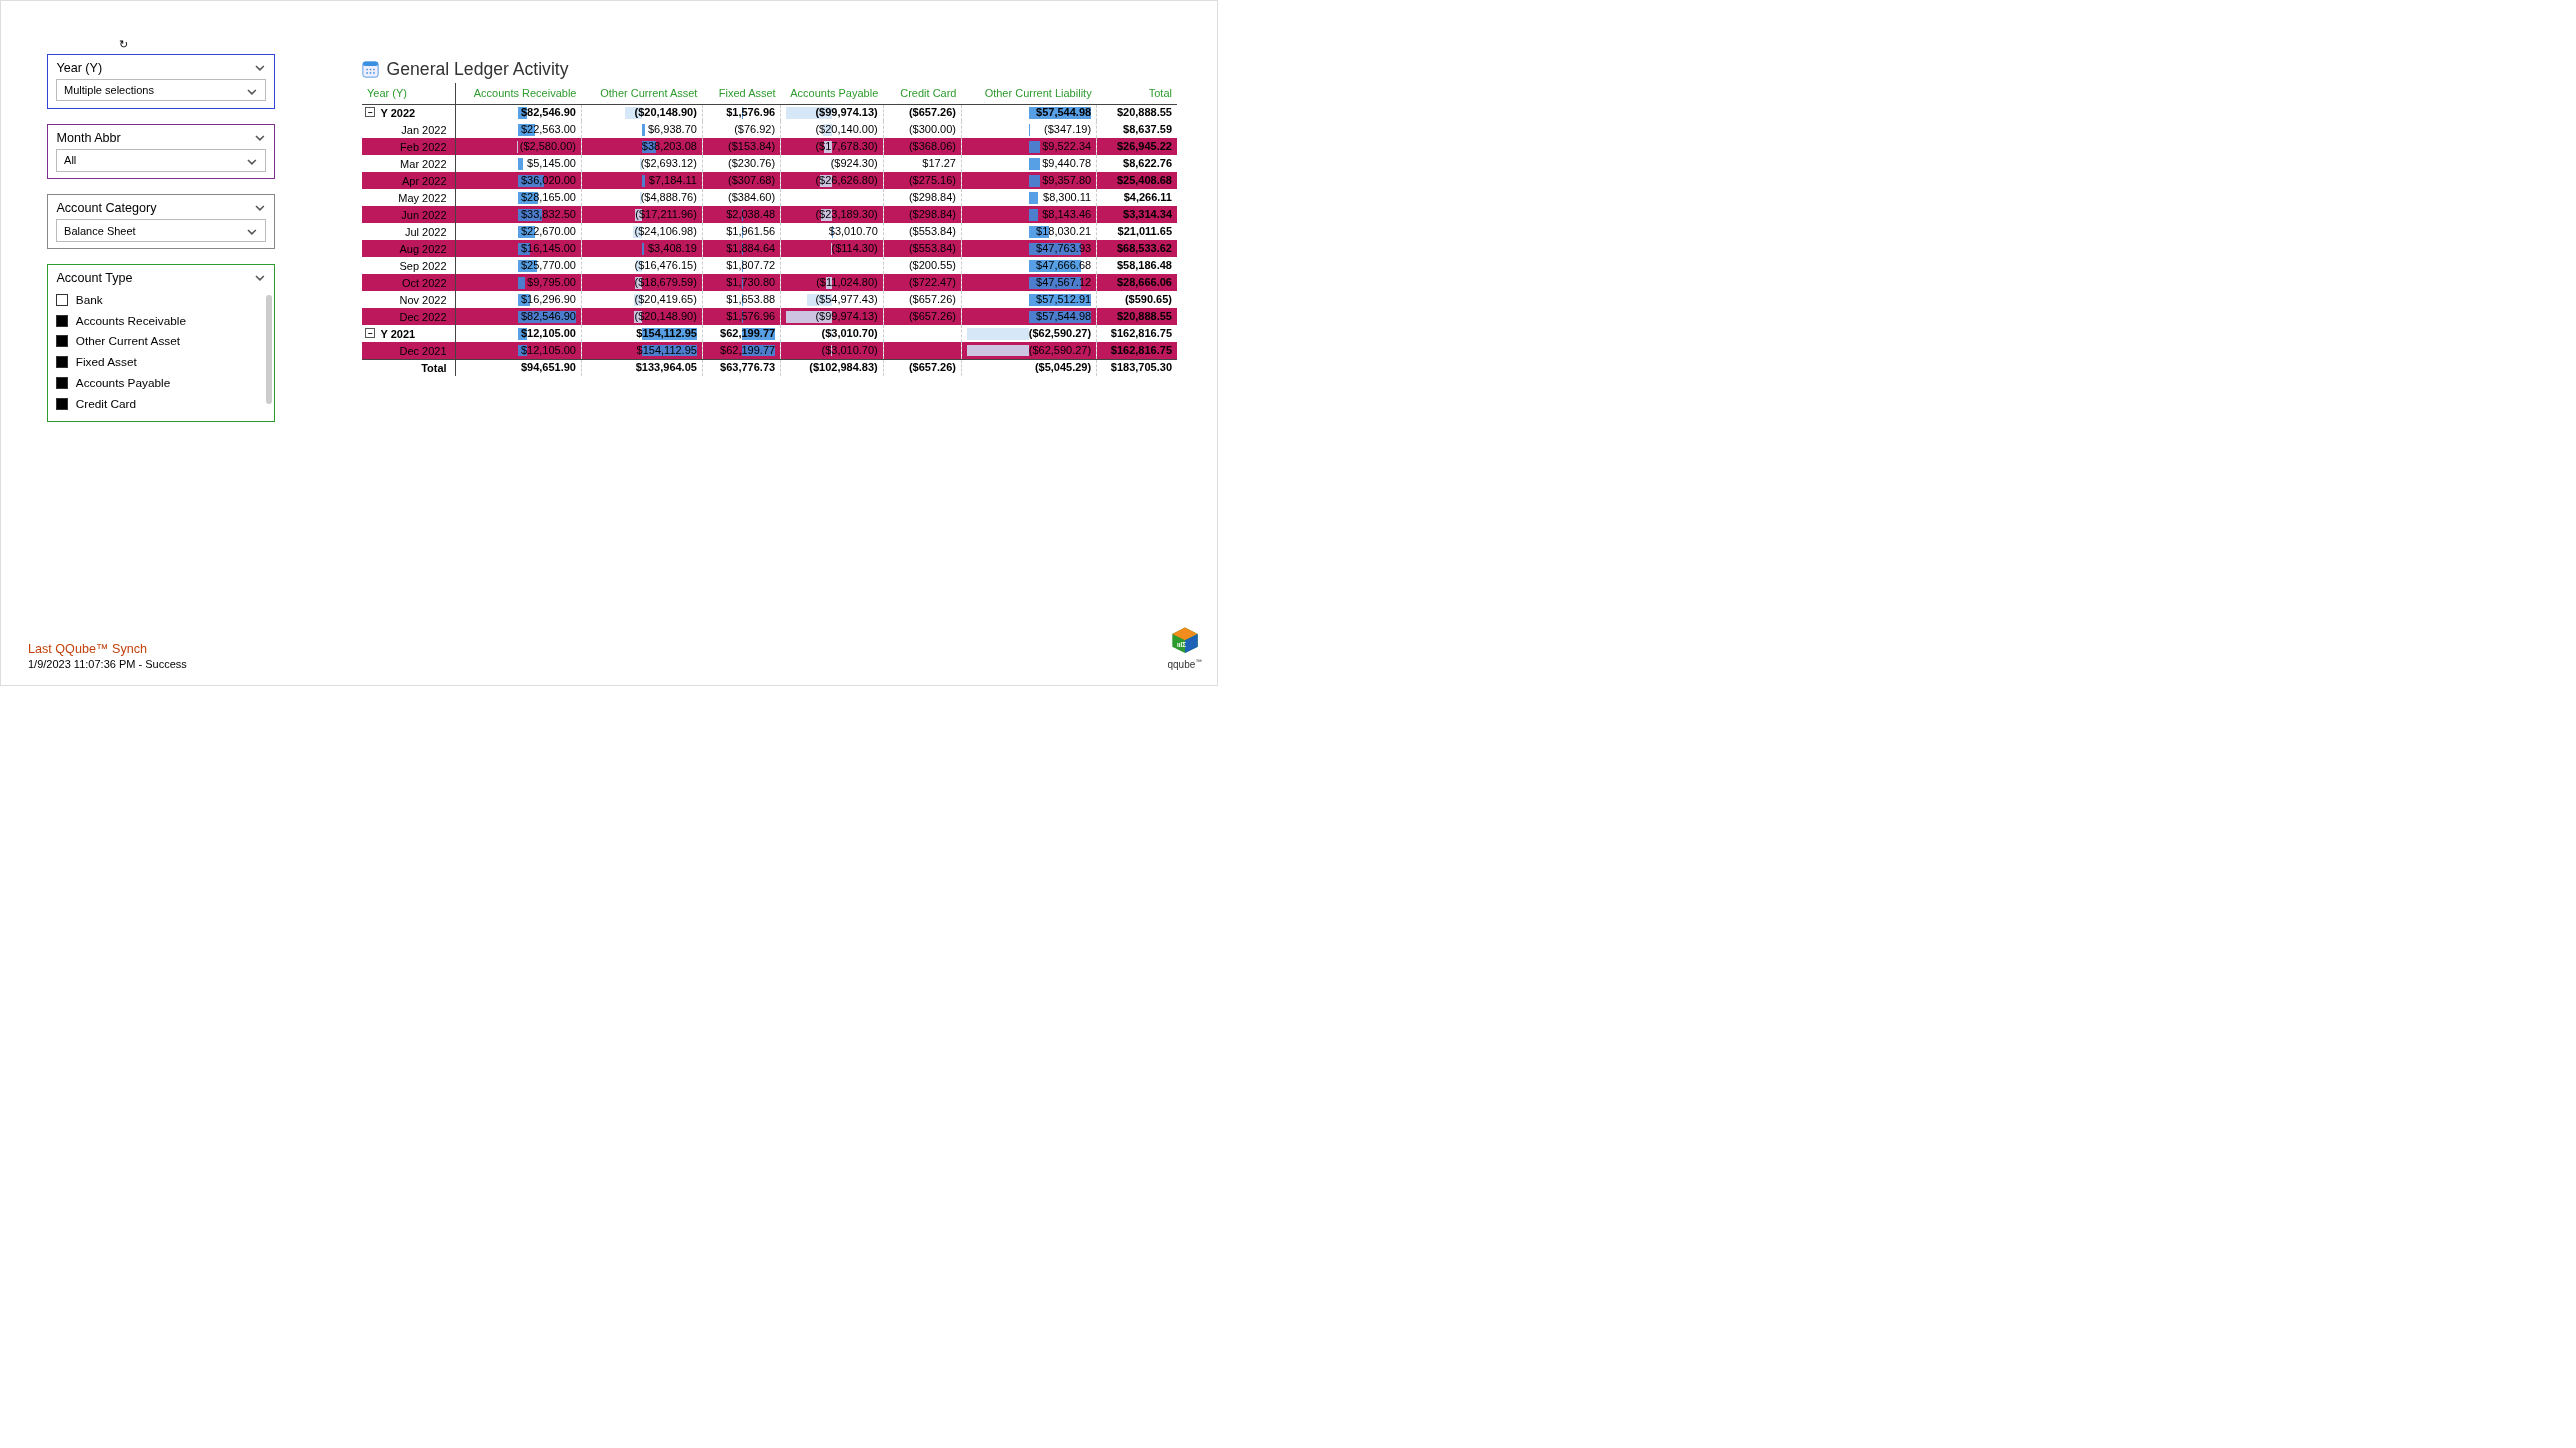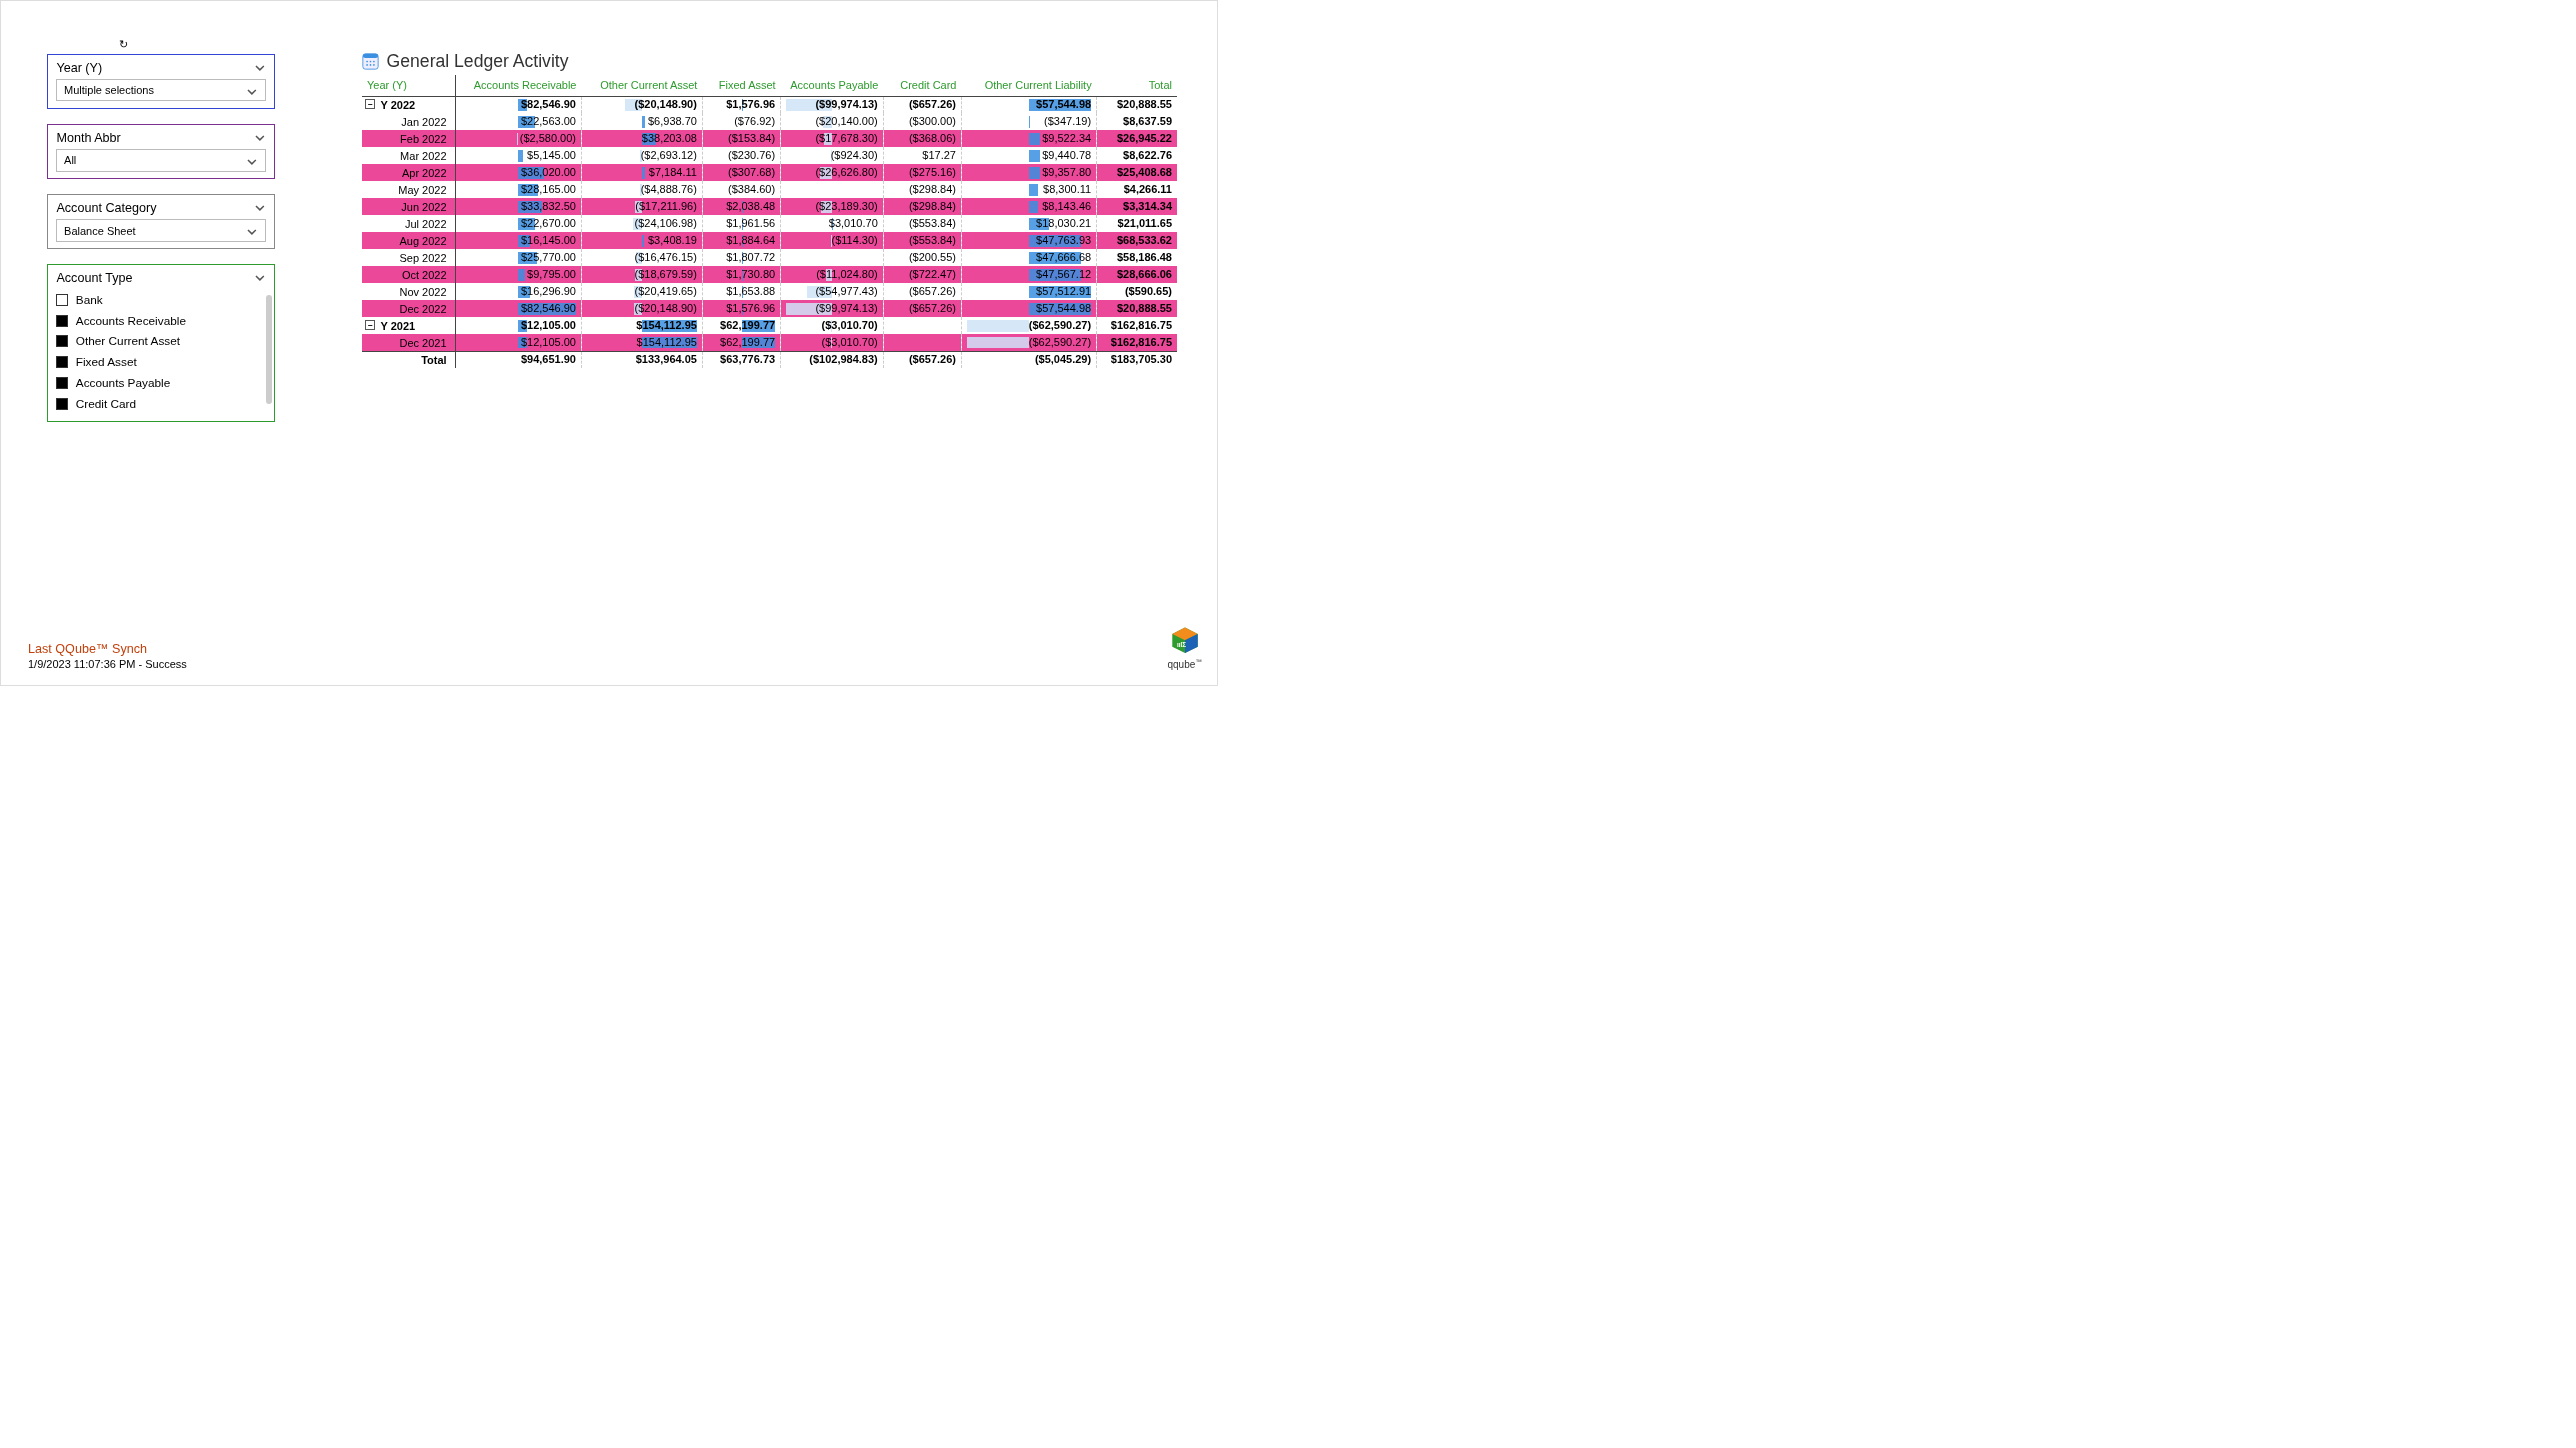--- a/index.html
+++ b/index.html
@@ -27,35 +27,35 @@
 .sync { position: absolute; left: 27px; bottom: 15px; font-size: 11px; }
 .sync-title { color: #c2410c; font-size: 12.6px; margin-bottom: 2.5px; }
 
 
 .logo { position: absolute; right: 15px; bottom: 15px; text-align: center; }
 .logo svg { width: 32px; height: 28.6px; }
 .logo-text { font-size: 10px; color: #333; margin-top: 0.8px; }
 .logo-text .tm { font-size: 6.7px; vertical-align: super; }
 
 
-.report { position: absolute; left: 361px; top: 50px; width: 815px; }
+.report { position: absolute; left: 361px; top: 58px; width: 815px; }
 .rpt-header { display: flex; align-items: center; gap: 7.6px; margin-bottom: 3.4px; }
 .rpt-icon { width: 17px; height: 17px; }
 .rpt-title { font-size: 17.6px; color: #333; }
 
 .matrix { border-collapse: collapse; width: 100%; font-size: 11px; }
 .matrix th { color: #2e9b2e; font-weight: 400; text-align: right; padding: 3.4px 5px 5px; border-bottom: 0.8px solid #444; }
 .matrix th.rowhdr { text-align: left; border-right: 0.8px solid #444; }
 .matrix td { text-align: right; padding: 1.7px 5px; height: 17px; position: relative; border-right: 0.8px dashed #ccc; }
 .matrix td:last-child { border-right: none; font-weight: 700; text-decoration: underline; }
 .matrix td.rowlabel { text-align: right; border-right: 0.8px solid #444; padding-right: 8.4px; }
 .matrix tr.sub td.rowlabel { font-weight: 400; }
 .matrix tr.lvl0 td { font-weight: 700; }
 .matrix tr.grand td { font-weight: 700; border-top: 0.8px solid #444; }
-.matrix tr.stripe td { background: #ec4899; }
+.matrix tr.stripe td { background: #be185d; }
 .matrix tr.lvl0 td.rowlabel { text-align: left; padding-left: 18.5px; position: relative; }
 .expander { position: absolute; left: 3.4px; top: 2.5px; width: 10px; height: 10px; border: 0.8px solid #555; font-size: 8.4px; line-height: 8.4px; text-align: center; background: #fff; }
 
 
 .cellwrap { position: relative; display: inline-block; width: 100%; height: 100%; }
 .bar { position: absolute; top: 0.8px; bottom: 0.8px; background: #3a8fe0; opacity: 0.85; }
 .bar.neg { background: #cfe3f7; }
 .val { position: relative; z-index: 2; }
 
 

